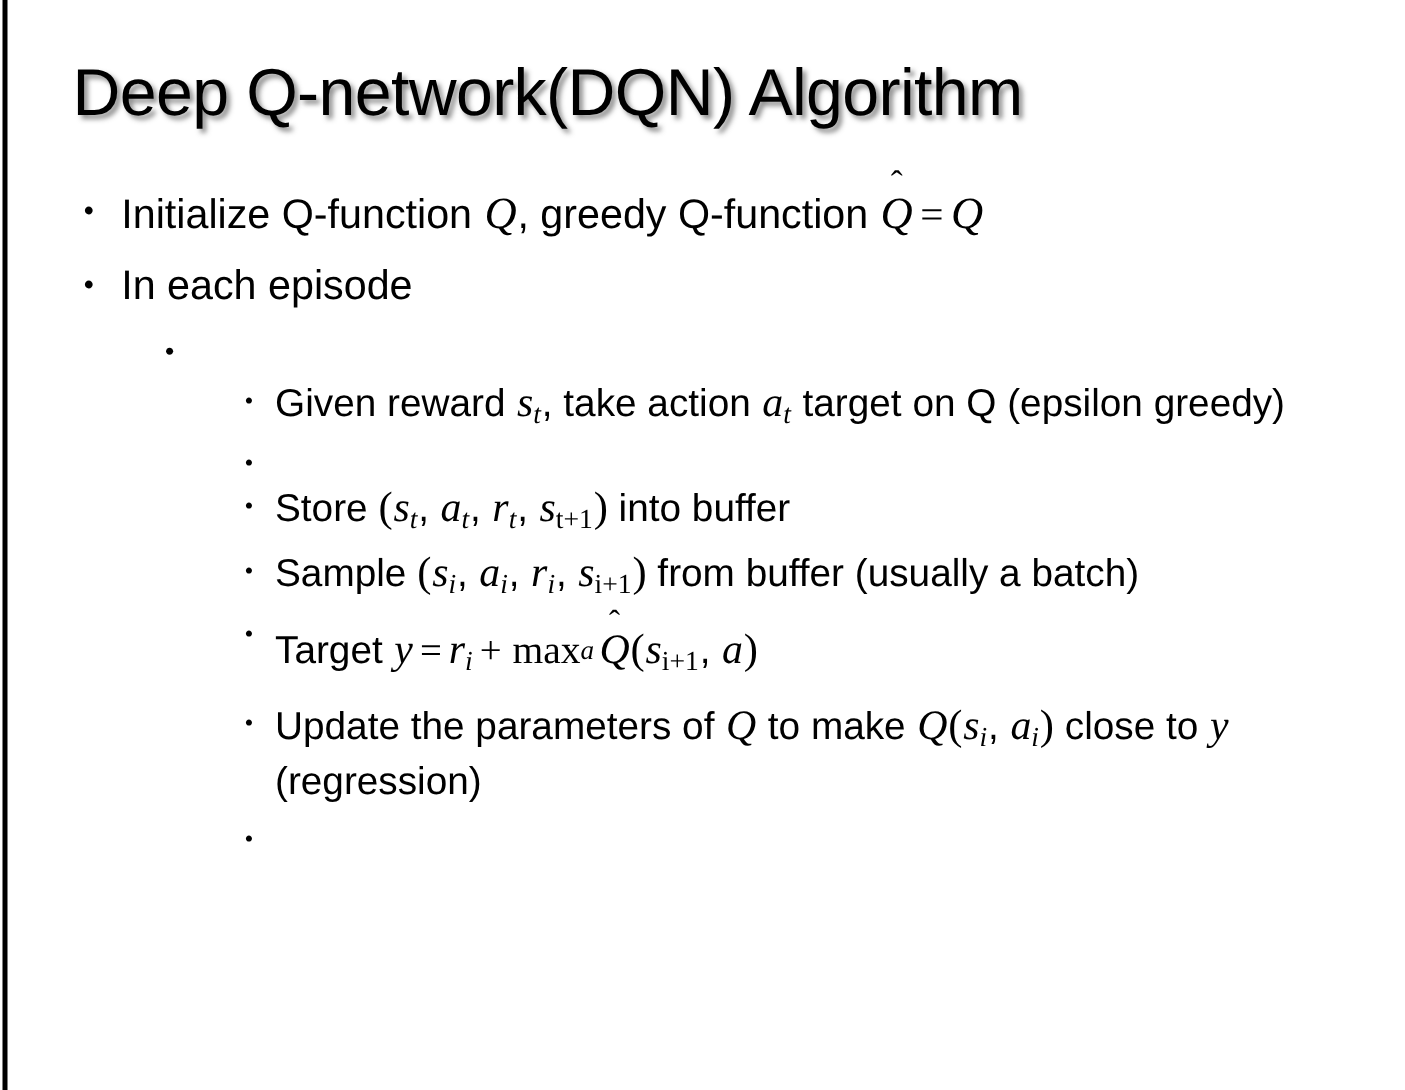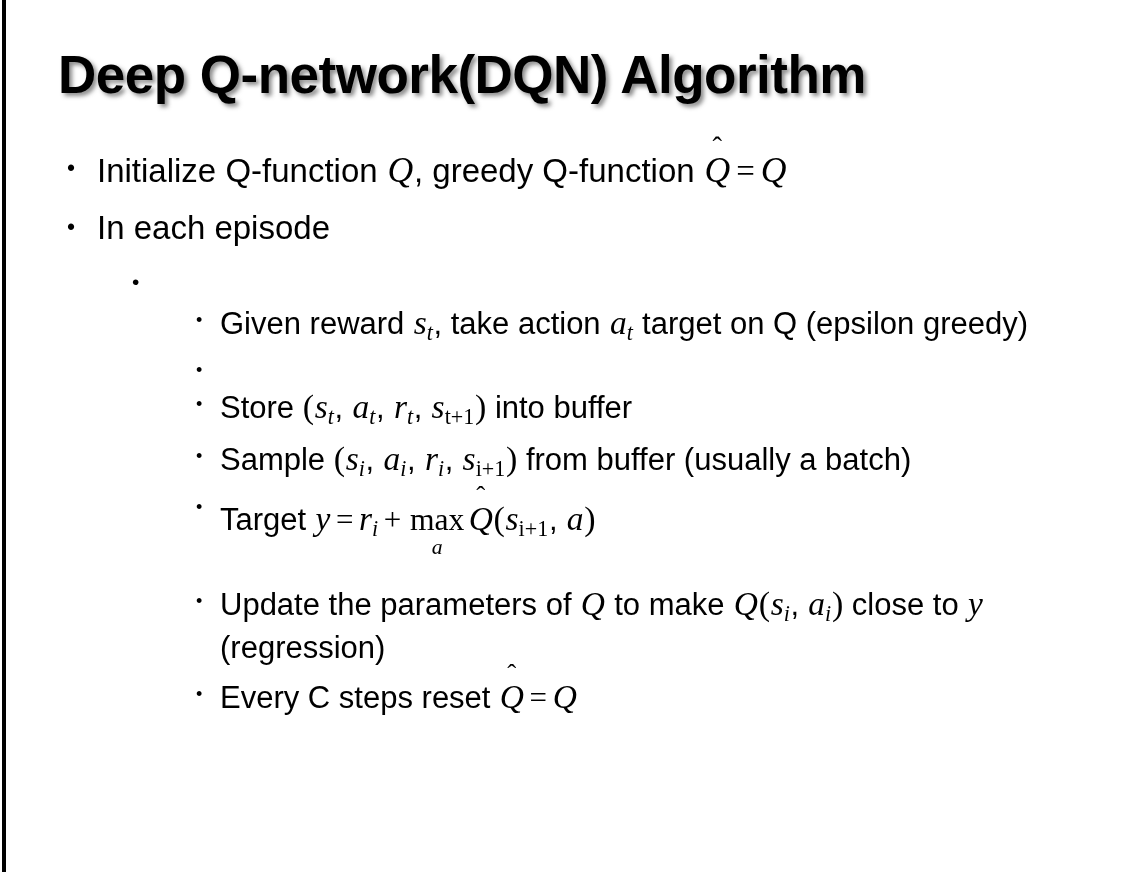--- a/index.html
+++ b/index.html
@@ -25,21 +25,21 @@
     height: 872px;
     background: #000000;
   }
 
   
   .title {
     position: absolute;
     left: 58px;
     top: 46px;
     font-size: 53px;
-    font-weight: 700;
+    font-weight: 400;
     letter-spacing: -0.5px;
     line-height: 1.08;
     white-space: nowrap;
     text-shadow: 3px 3px 4px rgba(120,120,120,0.85);
   }
 
   
   .body {
     position: absolute;
     left: 0;
@@ -135,21 +135,21 @@
     left: 50%;
     top: -0.50em;
     transform: translateX(-56%);
     font-style: normal;
     font-size: 0.80em;
     line-height: 1;
   }
   
   .maxop {
     display: inline-flex;
-    flex-direction: column;
+    flex-direction: row;
     align-items: center;
     vertical-align: baseline;
     line-height: 1;
     margin: 17px 0.12em;
   }
   .maxop > .mx {
     font-family: "Liberation Serif", serif;
     font-style: normal;
     font-size: 1.02em;
   }
@@ -212,17 +212,16 @@
           </span><span class="hat"><span class="caret">̂</span><span>Q</span></span><span class="paren">(</span><span class="m"><span>s</span><sub class="sn">i+1</sub></span><span>, </span><span class="m">a</span><span class="paren">)</span></span>
     </div>
 
     <div class="li lvl3">
       <span class="bullet">•</span>
       <span class="txt"><span>Update the parameters of </span><span class="m">Q</span><span> to make </span><span class="m">Q</span><span class="paren">(</span><span class="m"><span>s</span><sub class="s">i</sub></span><span>, </span><span class="m"><span>a</span><sub class="s">i</sub></span><span class="paren">)</span><span> close to </span><span class="m">y</span><span> (regression)</span></span>
     </div>
 
     <div class="li lvl3">
       <span class="bullet">•</span>
-      <span class="txt"><span>Every C steps reset </span><span class="hat"><span class="caret">̂</span><span>Q</span></span><span class="op">=</span><span class="m">Q</span></span>
     </div>
 
   </div>
 </div>
 
 </body></html>

